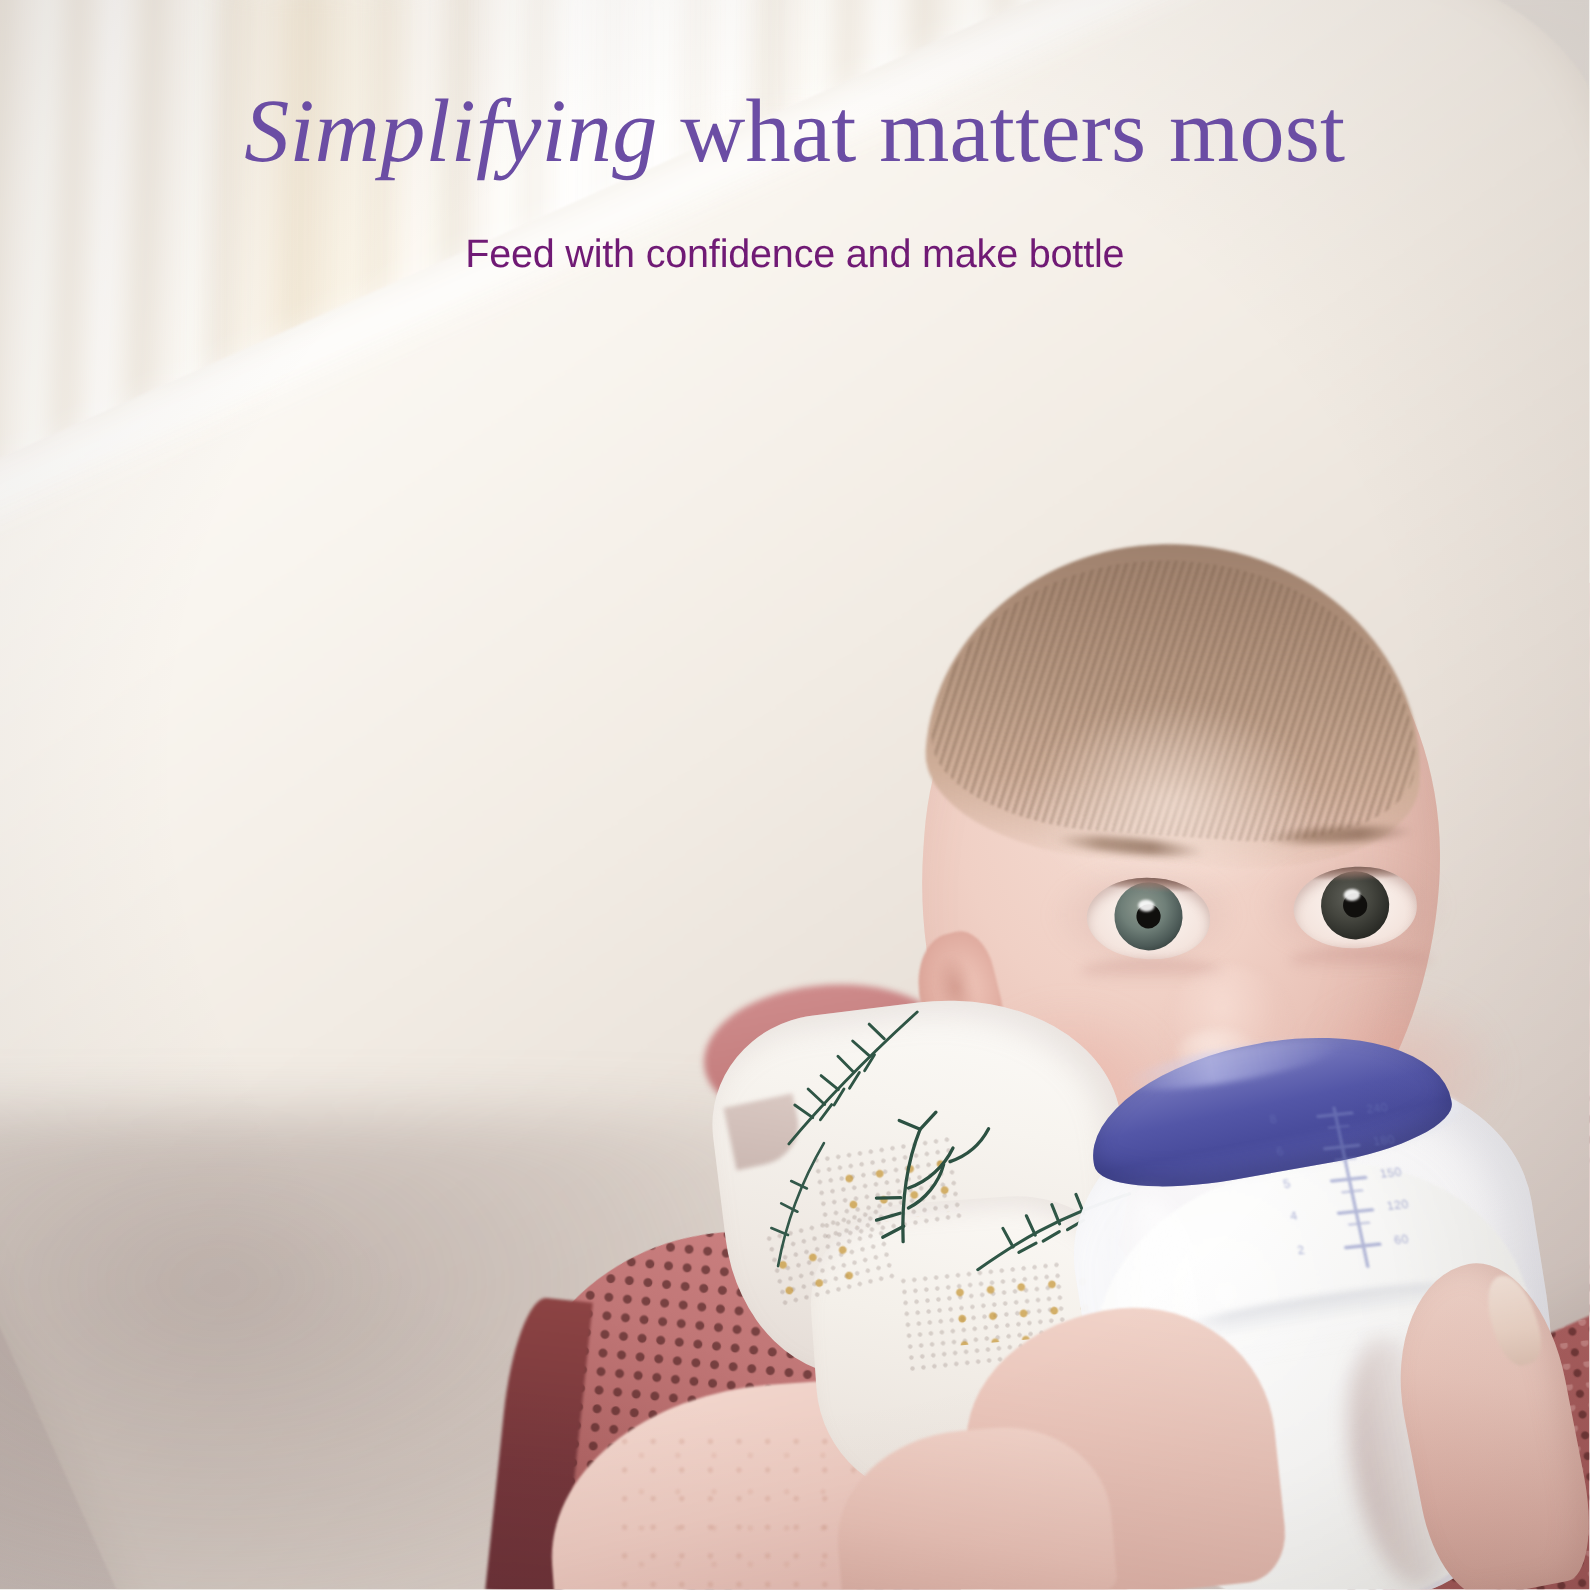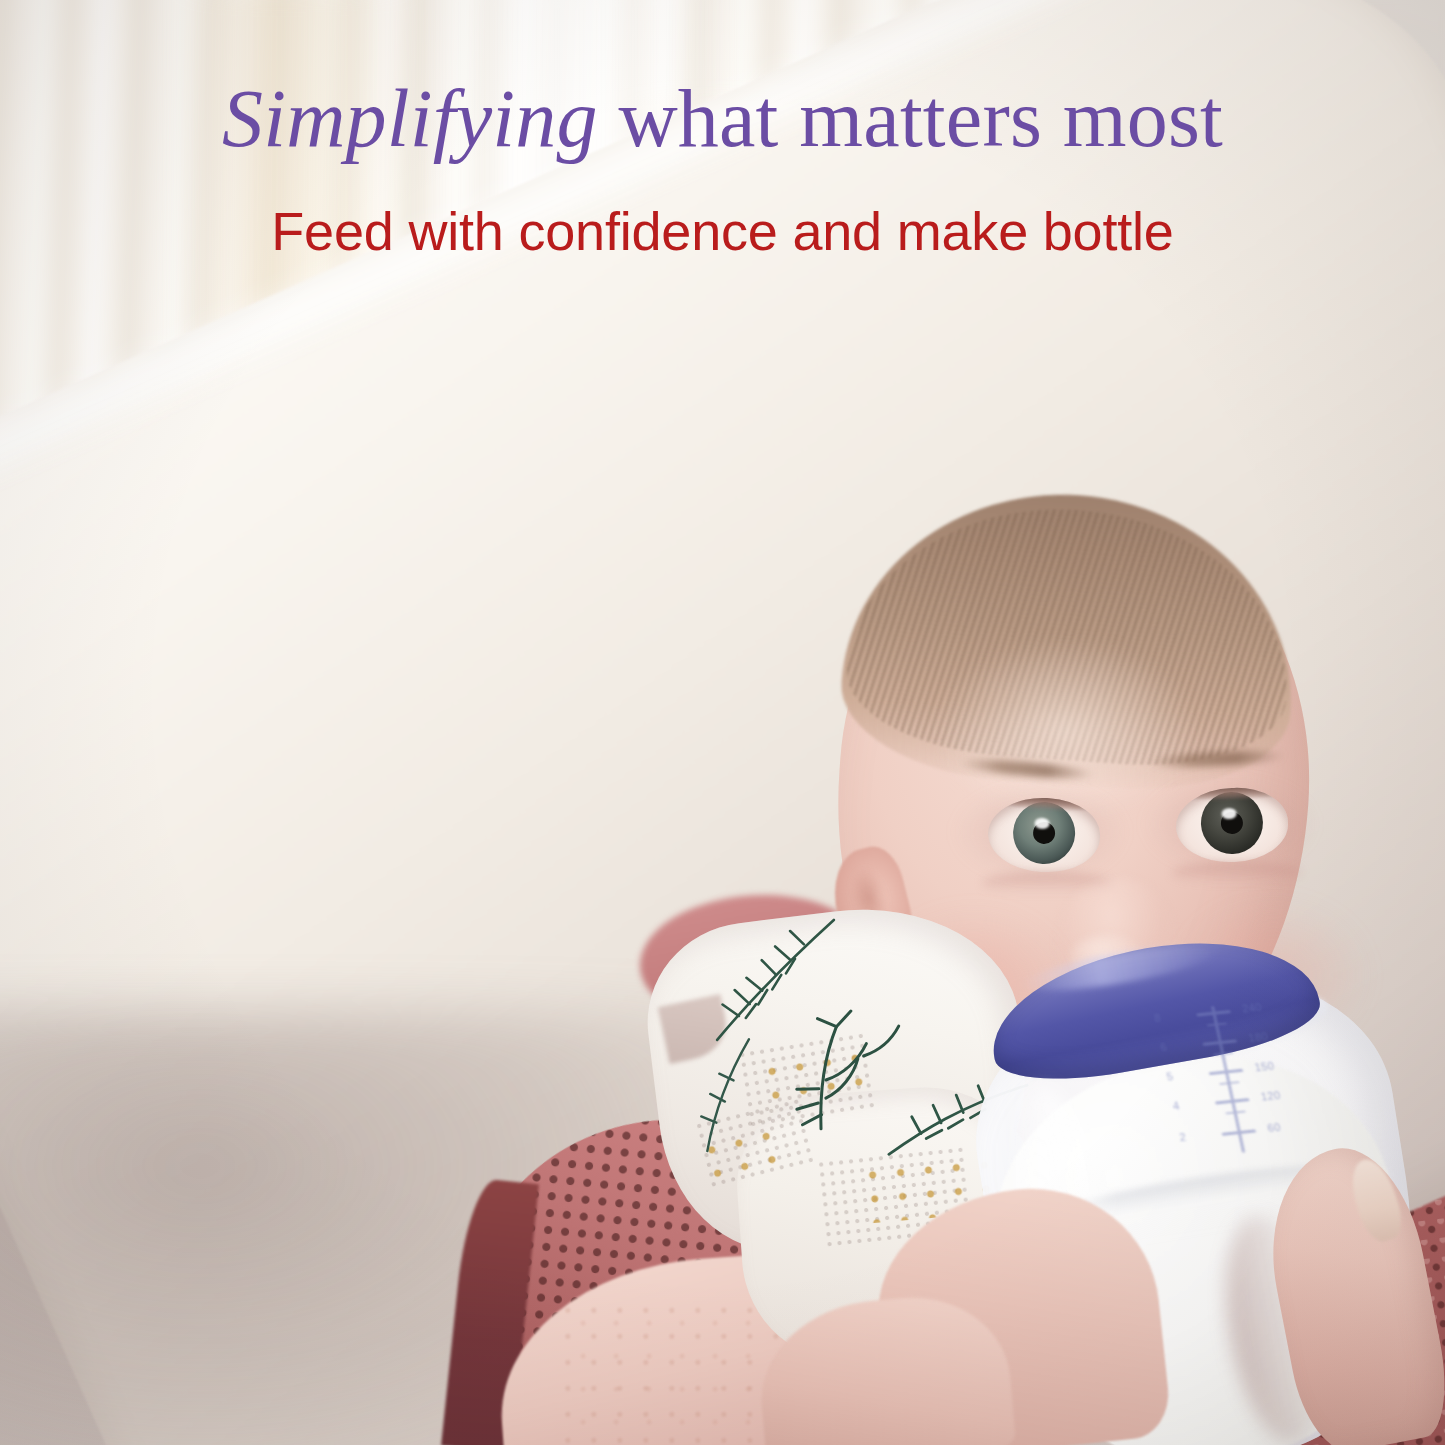--- a/index.html
+++ b/index.html
@@ -714,24 +714,24 @@
   .headline .reg {
     font-style: normal;
   }
   .subline {
     position: absolute;
     top: 196px;
     left: 0;
     width: 1445px;
     margin: 0;
     font-family: "Liberation Sans", sans-serif;
-    font-size: 54px;
+    font-size: 36px;
     line-height: 70px;
     font-weight: 300;
-    color: #b91c1c;
+    color: #701a75;
     letter-spacing: -0.2px;
   }
   .subline span { display: block; white-space: nowrap; }
 </style>
 </head>
 <body>
 
 <div id="canvas">
 
   <div class="scene">

